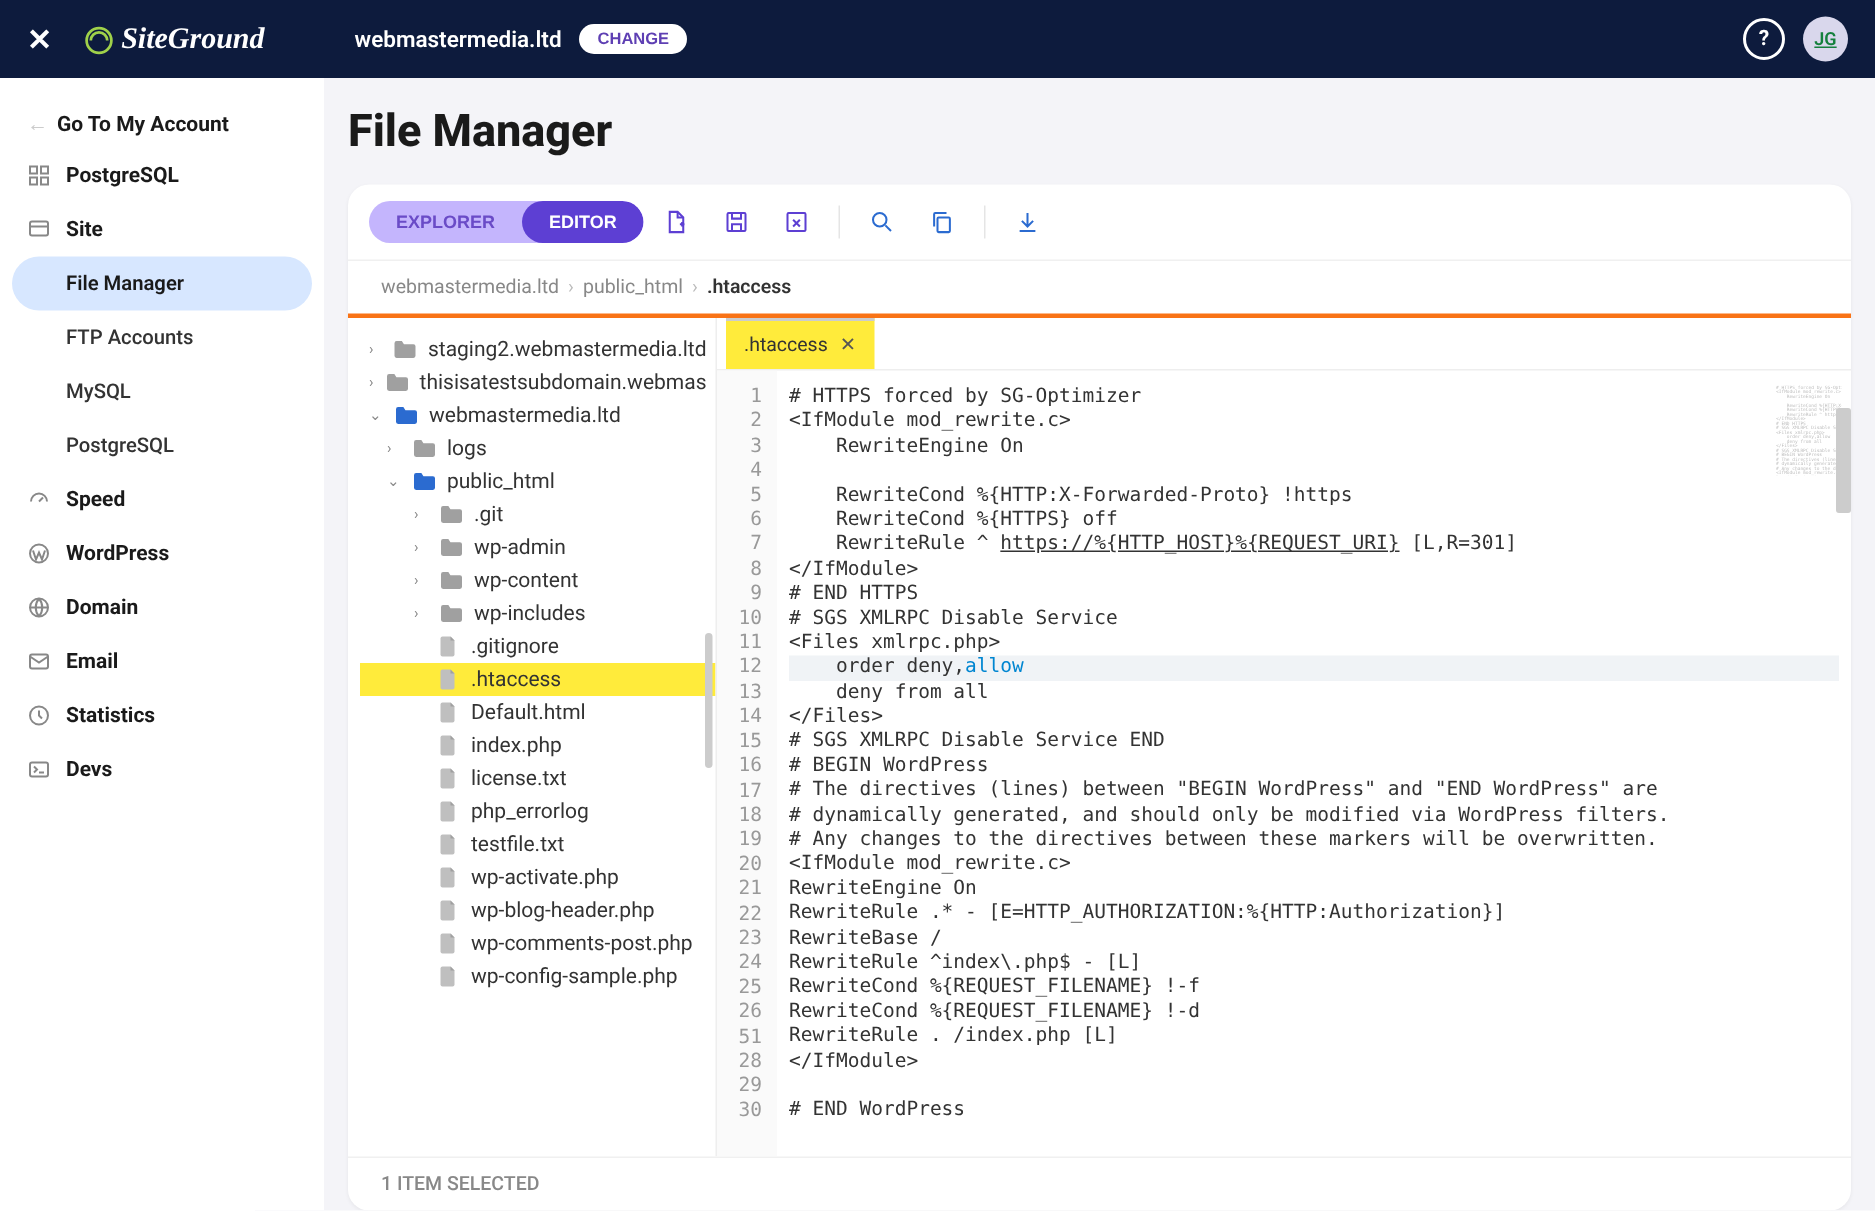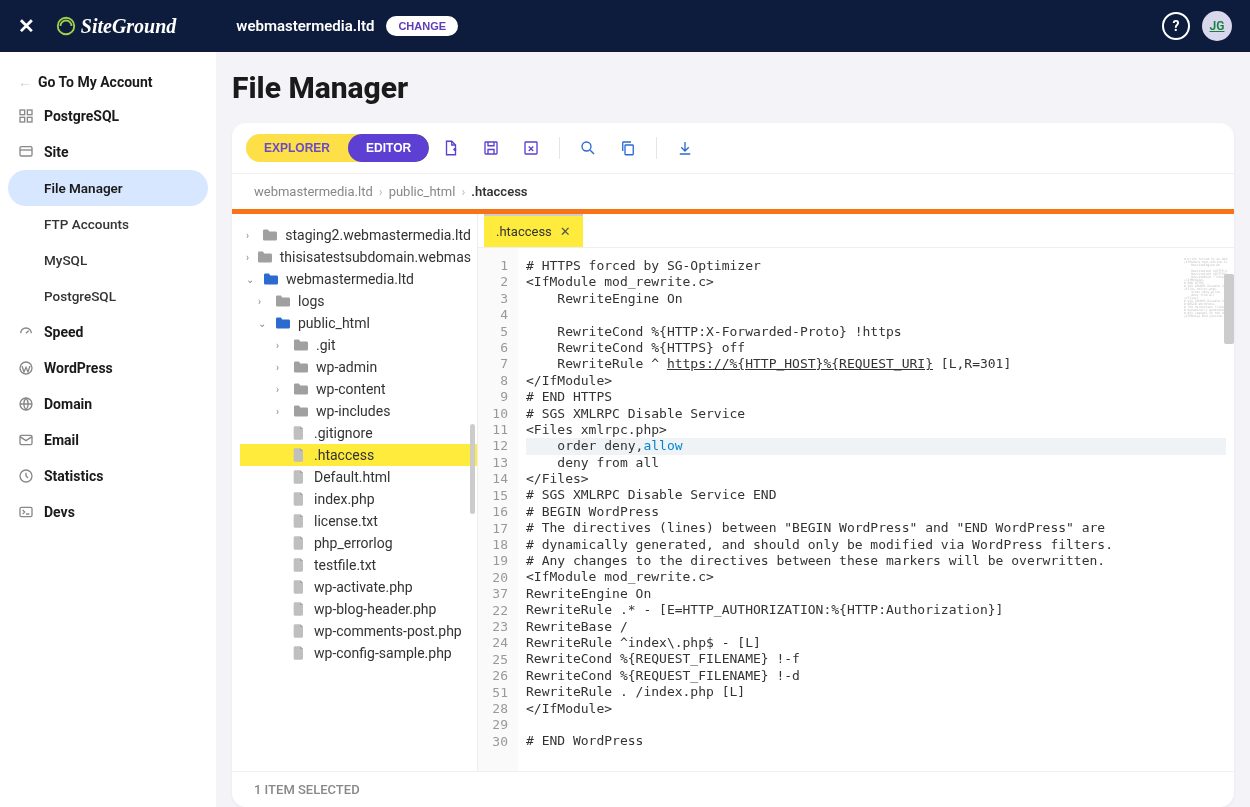--- a/index.html
+++ b/index.html
@@ -1,21 +1,21 @@
 <!DOCTYPE html>
 <html><head>
 <meta charset="utf-8">
 <style>
   * { box-sizing: border-box; margin: 0; padding: 0; }
   body { font-family: -apple-system, BlinkMacSystemFont, "Segoe UI", Roboto, sans-serif; background:#f4f4f8; height:807px; overflow:hidden;}
   
   .topbar { background:#0d1b3d; height:52px; display:flex; align-items:center; padding:0 18px; justify-content:space-between;}
   .topbar-left { display:flex; align-items:center; gap:20px;}
   .close-x { color:#fff; font-size:20px; cursor:pointer; font-weight:600;}
-  .logo { display:flex; align-items:center; color:#fff; font-weight:700; font-size:20px; font-style:italic; font-family:"Trebuchet MS"; gap:2px;}
+  .logo { display:flex; align-items:flex-end; color:#fff; font-weight:700; font-size:20px; font-style:italic; font-family:"Trebuchet MS"; gap:2px;}
   .logo svg { width:22px; height:22px; margin-right:2px;}
   .domain-group { display:flex; align-items:center; margin-left:40px; gap:12px;}
   .domain-txt { color:#fff; font-size:15px; font-weight:600;}
   .change-btn { background:#fff; color:#5e3fb3; font-size:11px; font-weight:700; border-radius:14px; padding:4px 12px; border:none; cursor:pointer;}
   .topbar-right { display:flex; align-items:center; gap:12px;}
   .help-circle { width:28px; height:28px; border-radius:50%; border:2px solid #fff; display:flex; align-items:center; justify-content:center; color:#fff; font-size:14px; font-weight:700; cursor:pointer;}
   .avatar { width:30px; height:30px; border-radius:50%; background:#d9d7ec; color:#15803d; display:flex; align-items:center; justify-content:center; font-size:12px; font-weight:600; cursor:pointer;text-decoration:underline;}
 
   .layout { display:flex; height:755px; }
   
@@ -27,29 +27,29 @@
   .nav-sub { padding:10px 10px 10px 36px; font-size:13.5px; color:#333; cursor:pointer; border-radius:18px; font-weight:500;}
   .nav-sub.active { background:#d7e7ff; color:#1a1a1a; font-weight:600;}
   .tool-finder { margin-top:auto; border:1.5px solid #ccc; border-radius:22px; padding:10px 18px; font-size:12px; font-weight:700; color:#333; cursor:pointer; align-self:flex-start;}
   
   .main { flex:1; padding:18px 16px 0 16px; overflow:hidden; display:flex; flex-direction:column;}
   .page-title { font-size:30px; font-weight:800; color:#1a1a1a; margin-bottom:18px;}
   
   .panel { background:#fff; border-radius:14px; flex:1; display:flex; flex-direction:column; overflow:hidden; box-shadow:0 1px 3px rgba(0,0,0,0.06);}
   
   .toolbar { display:flex; align-items:center; padding:10px 14px; gap:4px; border-bottom:1px solid #f0f0f0;}
-  .seg { display:flex; background:#fde047; border-radius:20px; overflow:hidden;}
+  .seg { display:flex; background:#c4b5fd; border-radius:20px; overflow:hidden;}
   .seg-btn { padding:7px 18px; font-size:12px; font-weight:700; cursor:pointer; border:none; background:transparent; color:#6a4bc7;}
   .seg-btn.active { background:#5d3fd3; color:#fff; border-radius:20px;}
   .tool-ico { width:36px; height:30px; display:flex; align-items:center; justify-content:center; cursor:pointer; border-radius:6px;}
   .tool-ico svg { width:18px; height:18px; stroke:#5d3fd3; fill:none; stroke-width:1.8;}
   .tool-ico.blue svg { stroke:#2b6bd0;}
   .tool-sep { width:1px; height:22px; background:#e5e5e5; margin:0 6px;}
   
-  .breadcrumb { padding:10px 22px; font-size:13px; color:#888; border-bottom:5px solid #f97316;}
+  .breadcrumb { padding:10px 22px; font-size:13px; color:#888; border-bottom:3px solid #f97316;}
   .breadcrumb .sep { margin:0 6px; color:#bbb;}
   .breadcrumb .last { color:#333; font-weight:600;}
   
   .workspace { flex:1; display:flex; overflow:hidden; position:relative;}
   
   .tree { width:246px; border-right:1px solid #eee; overflow-y:auto; padding:10px 0 10px 8px; position:relative;}
   .tree-scroll { position:absolute; right:2px; top:210px; width:5px; height:90px; background:#ccc; border-radius:4px;}
   .tree-row { display:flex; align-items:center; padding:3px 6px; font-size:14px; color:#333; cursor:pointer; white-space:nowrap; gap:6px;}
   .tree-row.sel { background:#ffeb3b;}
   .chev { width:10px; font-size:10px; color:#888; display:inline-block;}
@@ -442,21 +442,21 @@
                 <div>11</div>
                 <div>12</div>
                 <div>13</div>
                 <div>14</div>
                 <div>15</div>
                 <div>16</div>
                 <div>17</div>
                 <div>18</div>
                 <div>19</div>
                 <div>20</div>
-                <div>37</div>
+                <div>21</div>
                 <div>22</div>
                 <div>23</div>
                 <div>24</div>
                 <div>25</div>
                 <div>26</div>
                 <div>51</div>
                 <div>28</div>
                 <div>29</div>
                 <div>30</div>
               </div>

